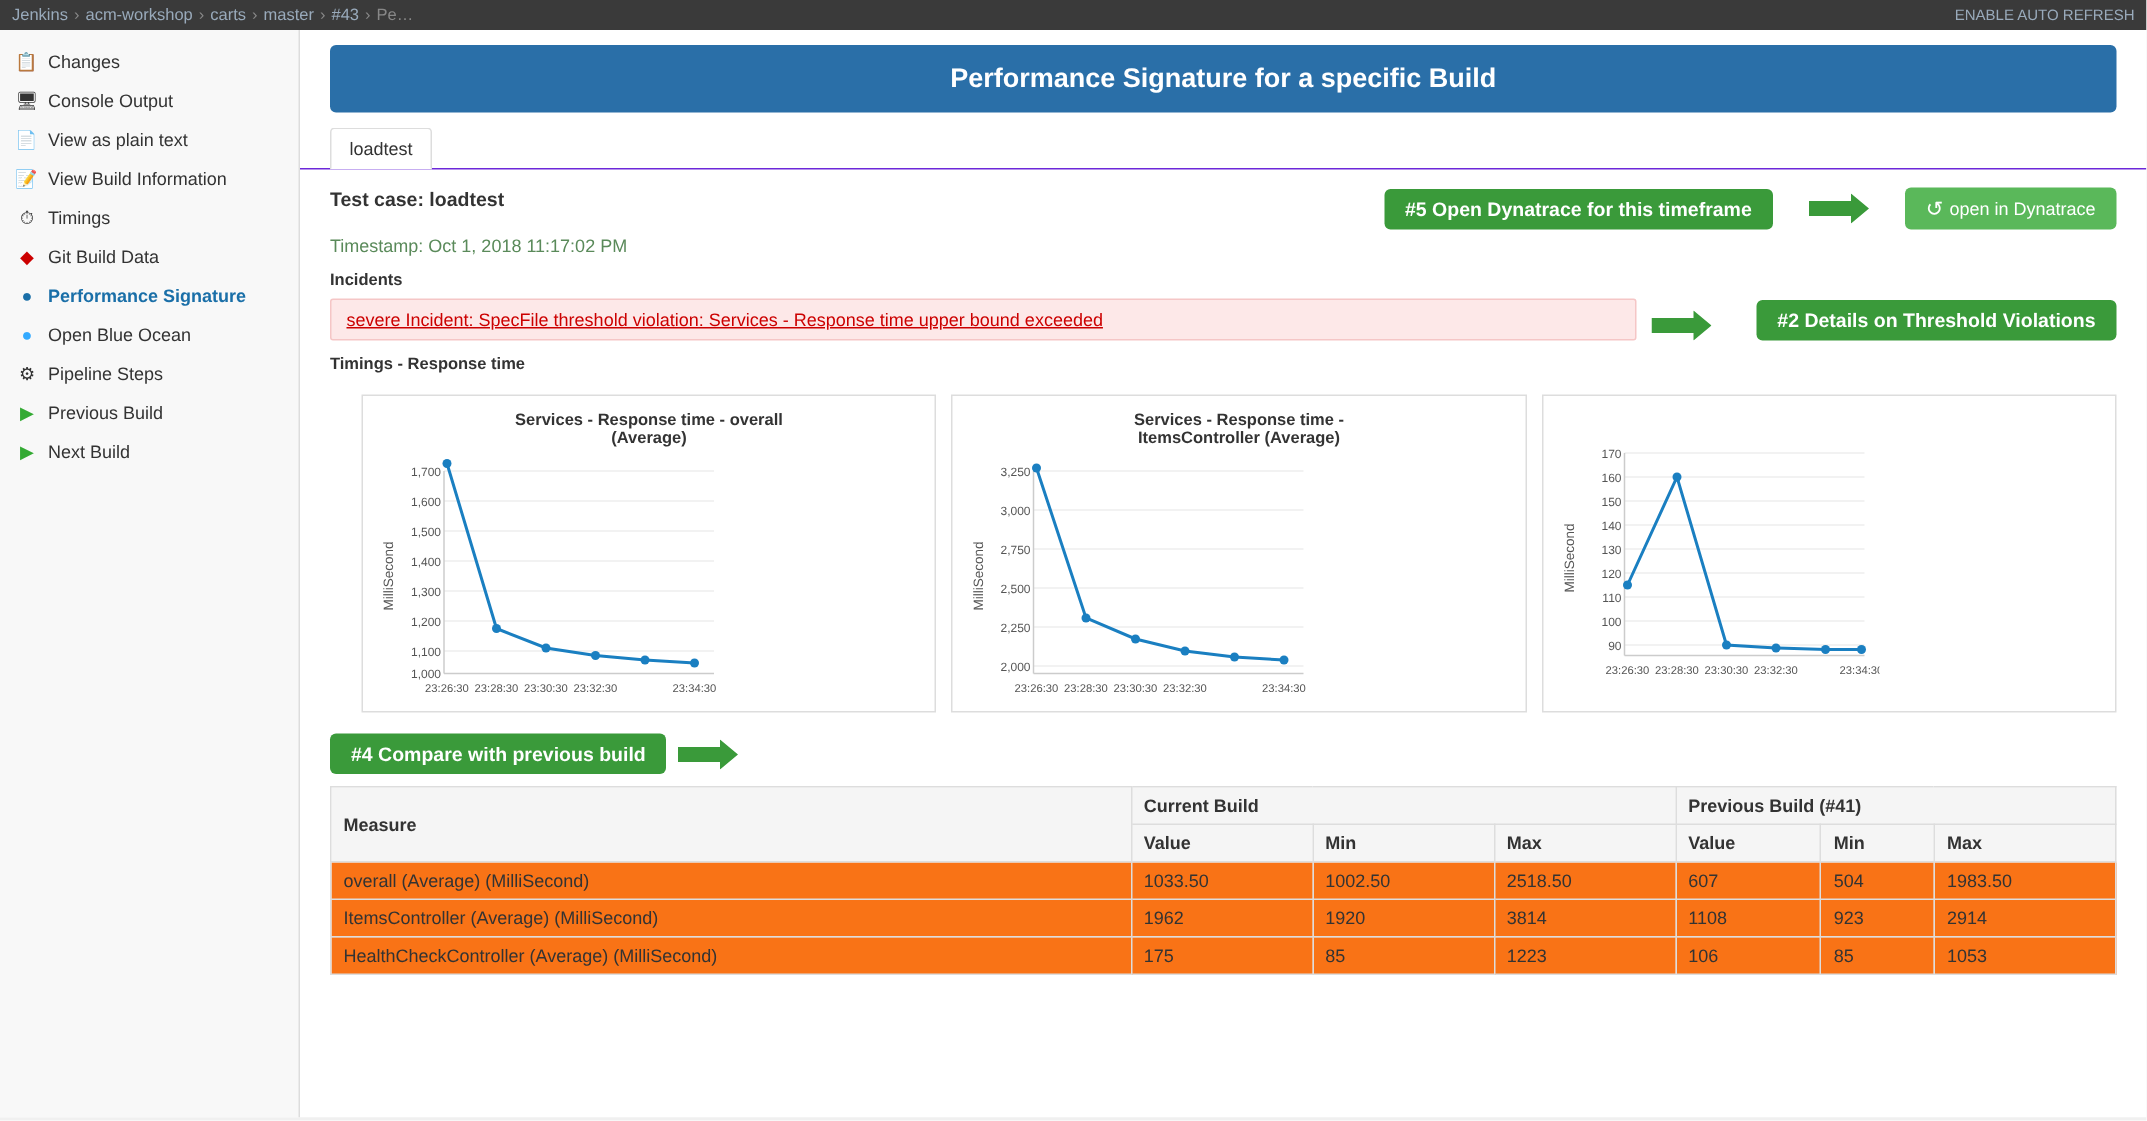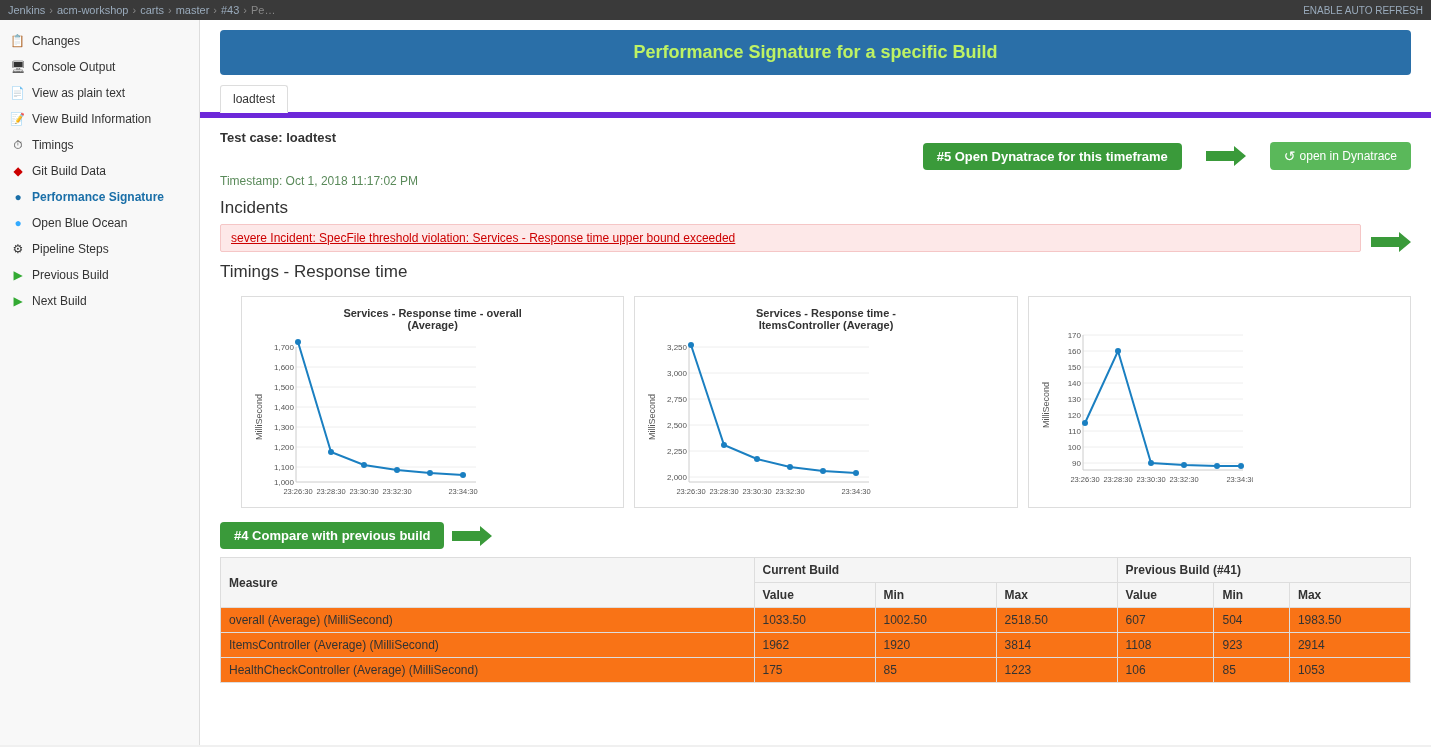--- a/index.html
+++ b/index.html
@@ -43,32 +43,32 @@
     }
     .sidebar-item.active { color: #1a6fa8; font-weight: bold; }
     .sidebar-icon { width: 16px; height: 16px; display: inline-flex; align-items: center; justify-content: center; font-size: 12px; flex-shrink: 0; }
 
     
     .content { flex: 1; padding: 0; overflow: auto; }
 
     
     .page-header-banner {
       background: #2a6fa8;
-      color: #bef264;
+      color: #ffffff;
       text-align: center;
       padding: 12px 20px;
       font-size: 18px;
       font-weight: bold;
       border-radius: 4px;
       margin: 10px 20px 10px 20px;
     }
 
     
     .tab-bar {
-      border-bottom: 6px solid #6d28d9;
+      border-bottom: 1px solid #6d28d9;
       margin: 0 0 0 0;
       padding: 0 20px;
       display: flex;
     }
     .tab {
       padding: 6px 12px;
       border: 1px solid #ddd;
       border-bottom: none;
       background: #f5f5f5;
       cursor: pointer;
@@ -98,21 +98,21 @@
       border: none;
       padding: 6px 14px;
       border-radius: 4px;
       cursor: pointer;
       font-size: 12px;
       display: flex;
       align-items: center;
       gap: 4px;
     }
 
-    .section-label { font-weight: normal; font-size: 17px; margin: 8px 0 6px 0; }
+    .section-label { font-weight: bold; font-size: 11px; margin: 8px 0 6px 0; }
     .incident-item {
       background: #fde8e8;
       border: 1px solid #f5c6c6;
       padding: 6px 10px;
       border-radius: 2px;
       flex: 1;
     }
     .incident-link { color: #c00; text-decoration: underline; cursor: pointer; font-size: 12px; }
 
     .annotation-box-violations {
@@ -235,21 +235,21 @@
     <div class="tab-bar">
       <div class="tab active">loadtest</div>
     </div>
 
     <div class="main-content">
 
       <div style="display:flex; align-items:flex-start; justify-content:space-between; margin-bottom:4px;">
         <div>
           <div class="test-case-label">Test case: loadtest</div>
         </div>
-        <div style="display:flex; align-items:center; gap:24px; margin-top:12px;">
+        <div style="display:flex; align-items:center; gap:24px; margin-top:0;">
           <div class="annotation-box-green">#5 Open Dynatrace for this timeframe</div>
           <svg width="40" height="20">
             <polygon points="0,5 28,5 28,0 40,10 28,20 28,15 0,15" fill="#3a9a3a"></polygon>
           </svg>
           <button class="btn-dynatrace">
             <span style="font-size:14px;">↺</span>
             <span>open in Dynatrace</span>
           </button>
         </div>
       </div>
@@ -257,20 +257,21 @@
       <div class="timestamp">Timestamp: Oct 1, 2018 11:17:02 PM</div>
 
       <div class="section-label">Incidents</div>
       <div style="display:flex; align-items:flex-end; gap:10px; margin-bottom:10px;">
         <div class="incident-item">
           <a href="#" class="incident-link">severe Incident: SpecFile threshold violation: Services - Response time upper bound exceeded</a>
         </div>
         <svg width="40" height="20">
           <polygon points="0,5 28,5 28,0 40,10 28,20 28,15 0,15" fill="#3a9a3a"></polygon>
         </svg>
+        <div class="annotation-box-violations">#2 Details on Threshold Violations</div>
       </div>
 
       <div class="charts-section">
         <div class="section-label">Timings - Response time</div>
         <div style="display:flex; align-items:flex-start; gap:6px;">
           <div class="charts-row" style="flex:1; display:flex; gap:10px;padding-left:21px;">
 
             <div class="chart-box">
               <div class="chart-title">Services - Response time - overall<br>(Average)</div>
               <div style="display:flex; gap:2px;">

